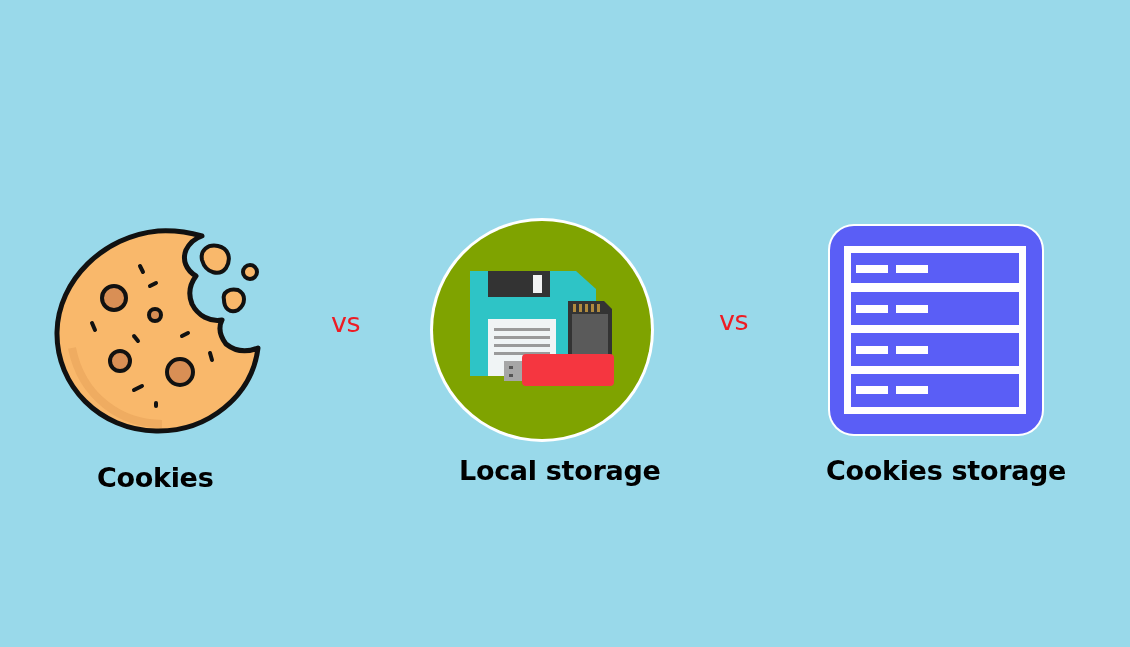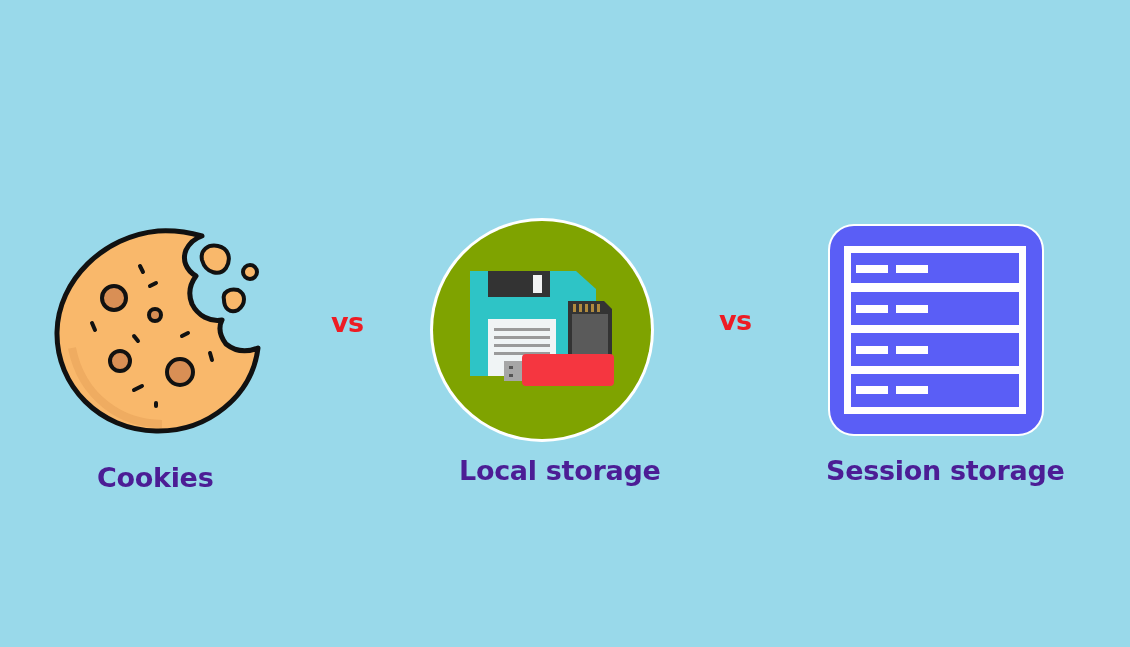--- a/index.html
+++ b/index.html
@@ -18,28 +18,28 @@
       position: absolute;
     }
     .icon svg {
       display: block;
     }
     .label {
       position: absolute;
       font-family: "DejaVu Sans", sans-serif;
       font-weight: bold;
       font-size: 27px;
-      color: #4c1d95;
+      color: #000000;
       white-space: nowrap;
       letter-spacing: -0.3px;
     }
     .vs {
       position: absolute;
       font-family: "DejaVu Sans", sans-serif;
-      font-weight: bold;
+      font-weight: normal;
       font-size: 27px;
       color: #ED1C24;
       letter-spacing: -0.5px;
     }
   </style>
 </head>
 <body>
 
 <div class="icon" style="left:52px; top:228px;">
   <svg width="212" height="206" viewBox="0 0 212 206">
@@ -118,13 +118,13 @@
     <rect x="70" y="83" width="32" height="8" fill="#FFFFFF"></rect>
     <rect x="30" y="124" width="32" height="8" fill="#FFFFFF"></rect>
     <rect x="70" y="124" width="32" height="8" fill="#FFFFFF"></rect>
     <rect x="30" y="164" width="32" height="8" fill="#FFFFFF"></rect>
     <rect x="70" y="164" width="32" height="8" fill="#FFFFFF"></rect>
   </svg>
 </div>
 
 <div class="label" style="left:97px; top:462px;">Cookies</div>
 <div class="label" style="left:459px; top:455px;">Local storage</div>
-<div class="label" style="left:826px; top:455px;">Session storage</div>
+<div class="label" style="left:826px; top:455px;">Cookies storage</div>
 
 </body></html>

